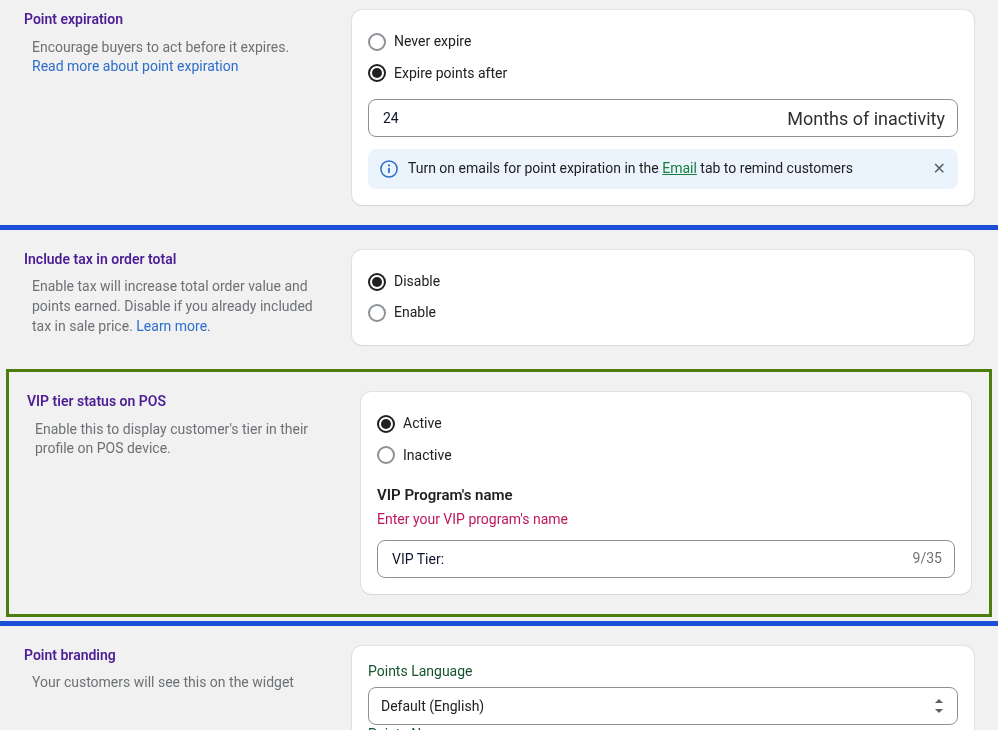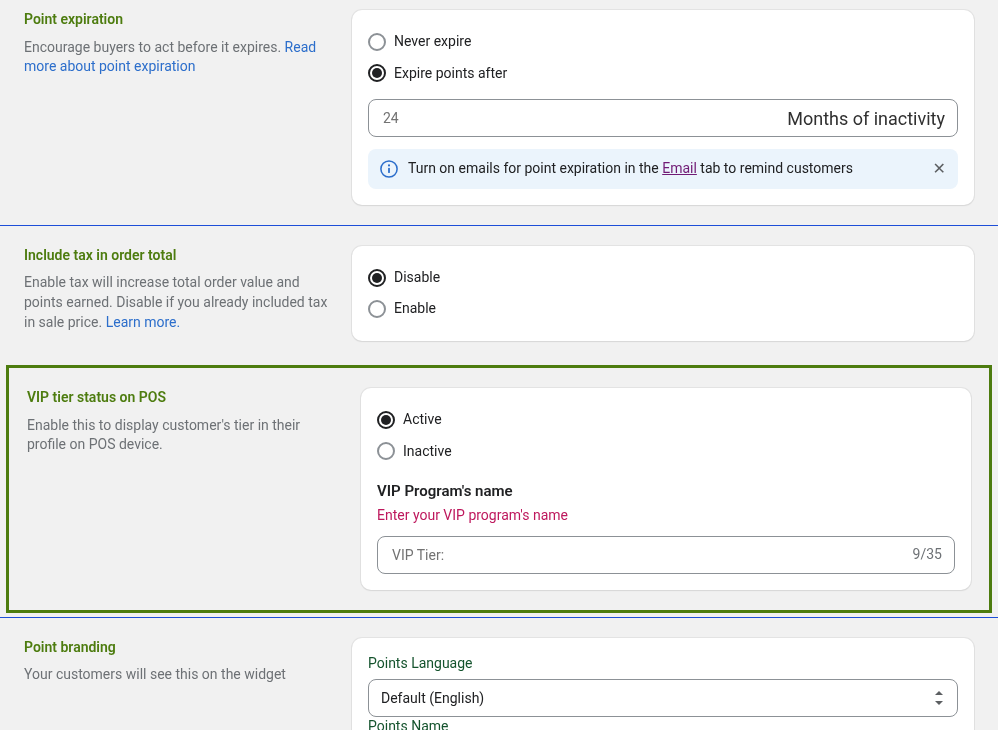--- a/index.html
+++ b/index.html
@@ -11,36 +11,36 @@
     color: #202123;
     font-size: 14px;
     line-height: 1.4;
   }
   .page {
     width: 998px;
     padding: 0;
   }
   .section {
     display: flex;
-    border-top: 1px solid #1d4ed8;
+    border-top: 5px solid #1d4ed8;
     padding: 20px 0 20px 0;
   }
   .section.first { border-top: none; padding-top: 10px; }
   .left-col {
     width: 352px;
     padding: 0 24px 0 24px;
   }
   .left-col h3 {
     font-size: 14px;
     font-weight: 600;
     margin: 0 0 8px 0;
-    color: #4d7c0f;
+    color: #4c1d95;
   }
   .left-col p {
-    margin: 0;
+    margin: 8px;
     font-size: 14px;
     color: #6d7175;
   }
   .left-col a { color: #2c6ecb; text-decoration: none; }
   .card {
     flex: 1;
     background: #fff;
     border-radius: 10px;
     box-shadow: 0 1px 2px rgba(0,0,0,0.06), 0 0 0 1px #e3e3e3;
     padding: 16px;
@@ -79,38 +79,38 @@
     height: 38px;
     margin-top: 10px;
   }
   .input-wrap input {
     border: none;
     outline: none;
     flex: 1;
     font-size: 14px;
     font-family: inherit;
     background: transparent;
-    color: #737373;
+    color: #0f172a;
   }
   .input-wrap .suffix {
     color: #303030;
     font-size: 18px;
   }
   .banner {
     display: flex;
     align-items: center;
     gap: 10px;
     background: #ebf4fc;
     border-radius: 8px;
     padding: 10px 12px;
     margin-top: 12px;
     font-size: 14px;
     color: #202123;
   }
-  .banner a { color: #701a75; text-decoration: underline; }
+  .banner a { color: #15803d; text-decoration: underline; }
   .banner .icon-info {
     width: 18px; height: 18px;
     flex-shrink: 0;
   }
   .banner .spacer { flex: 1; }
   .banner .close-x {
     cursor: pointer;
     font-size: 16px;
     line-height: 1;
     color: #5c5f62;

